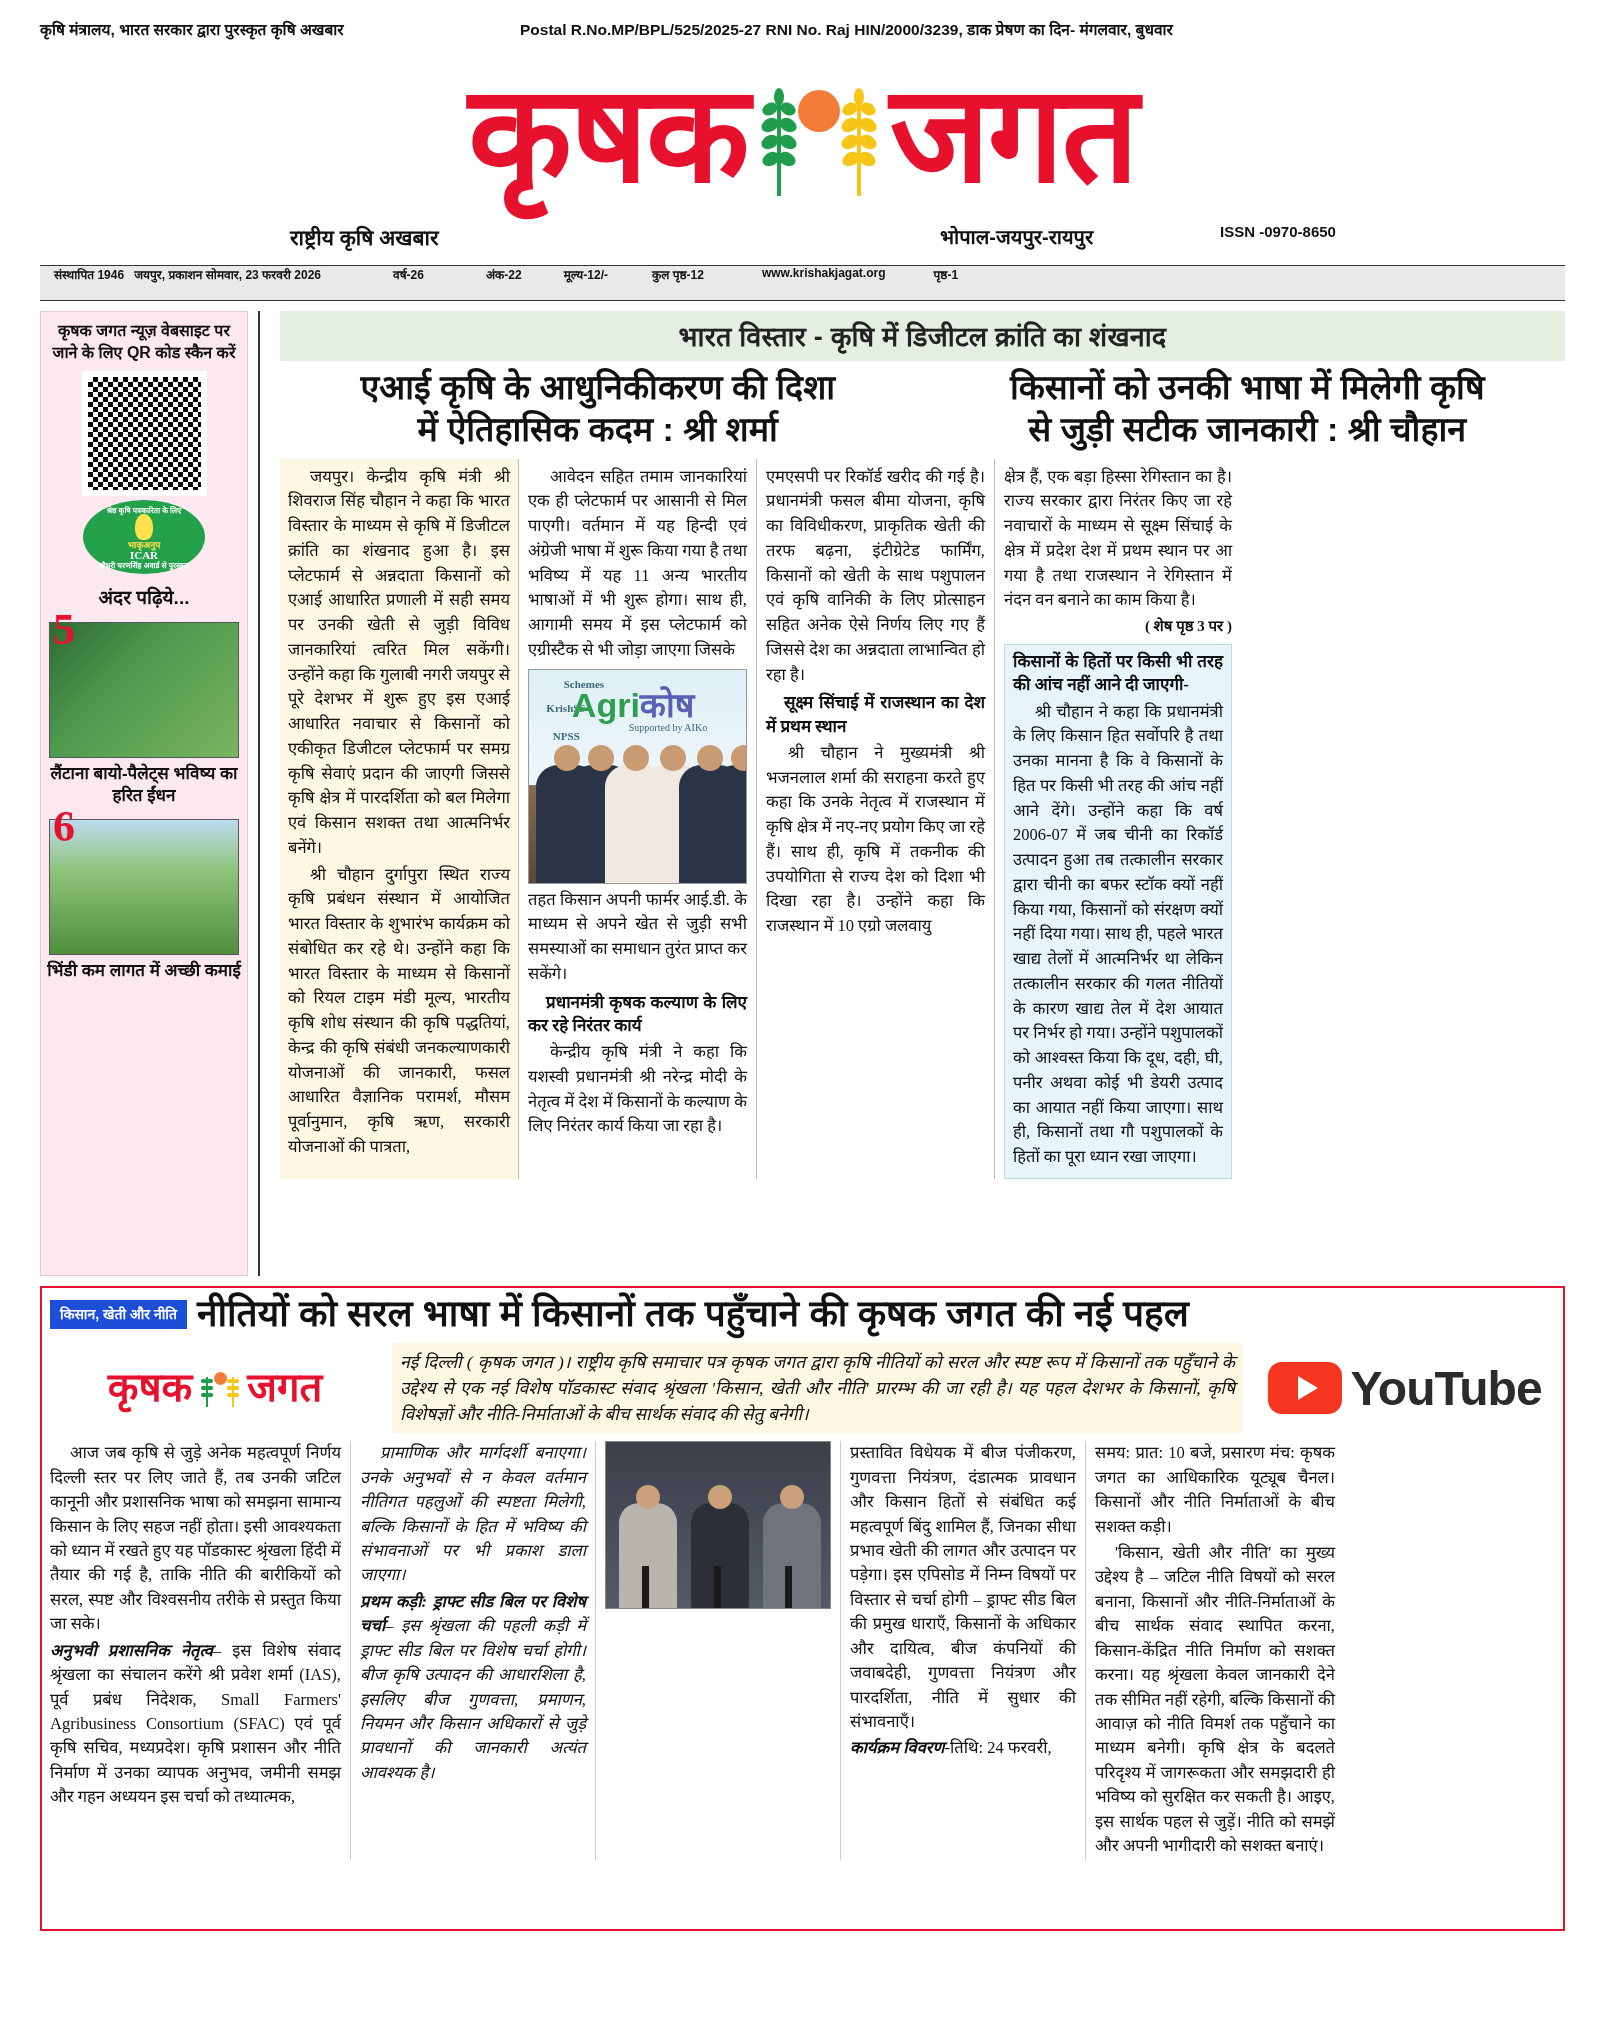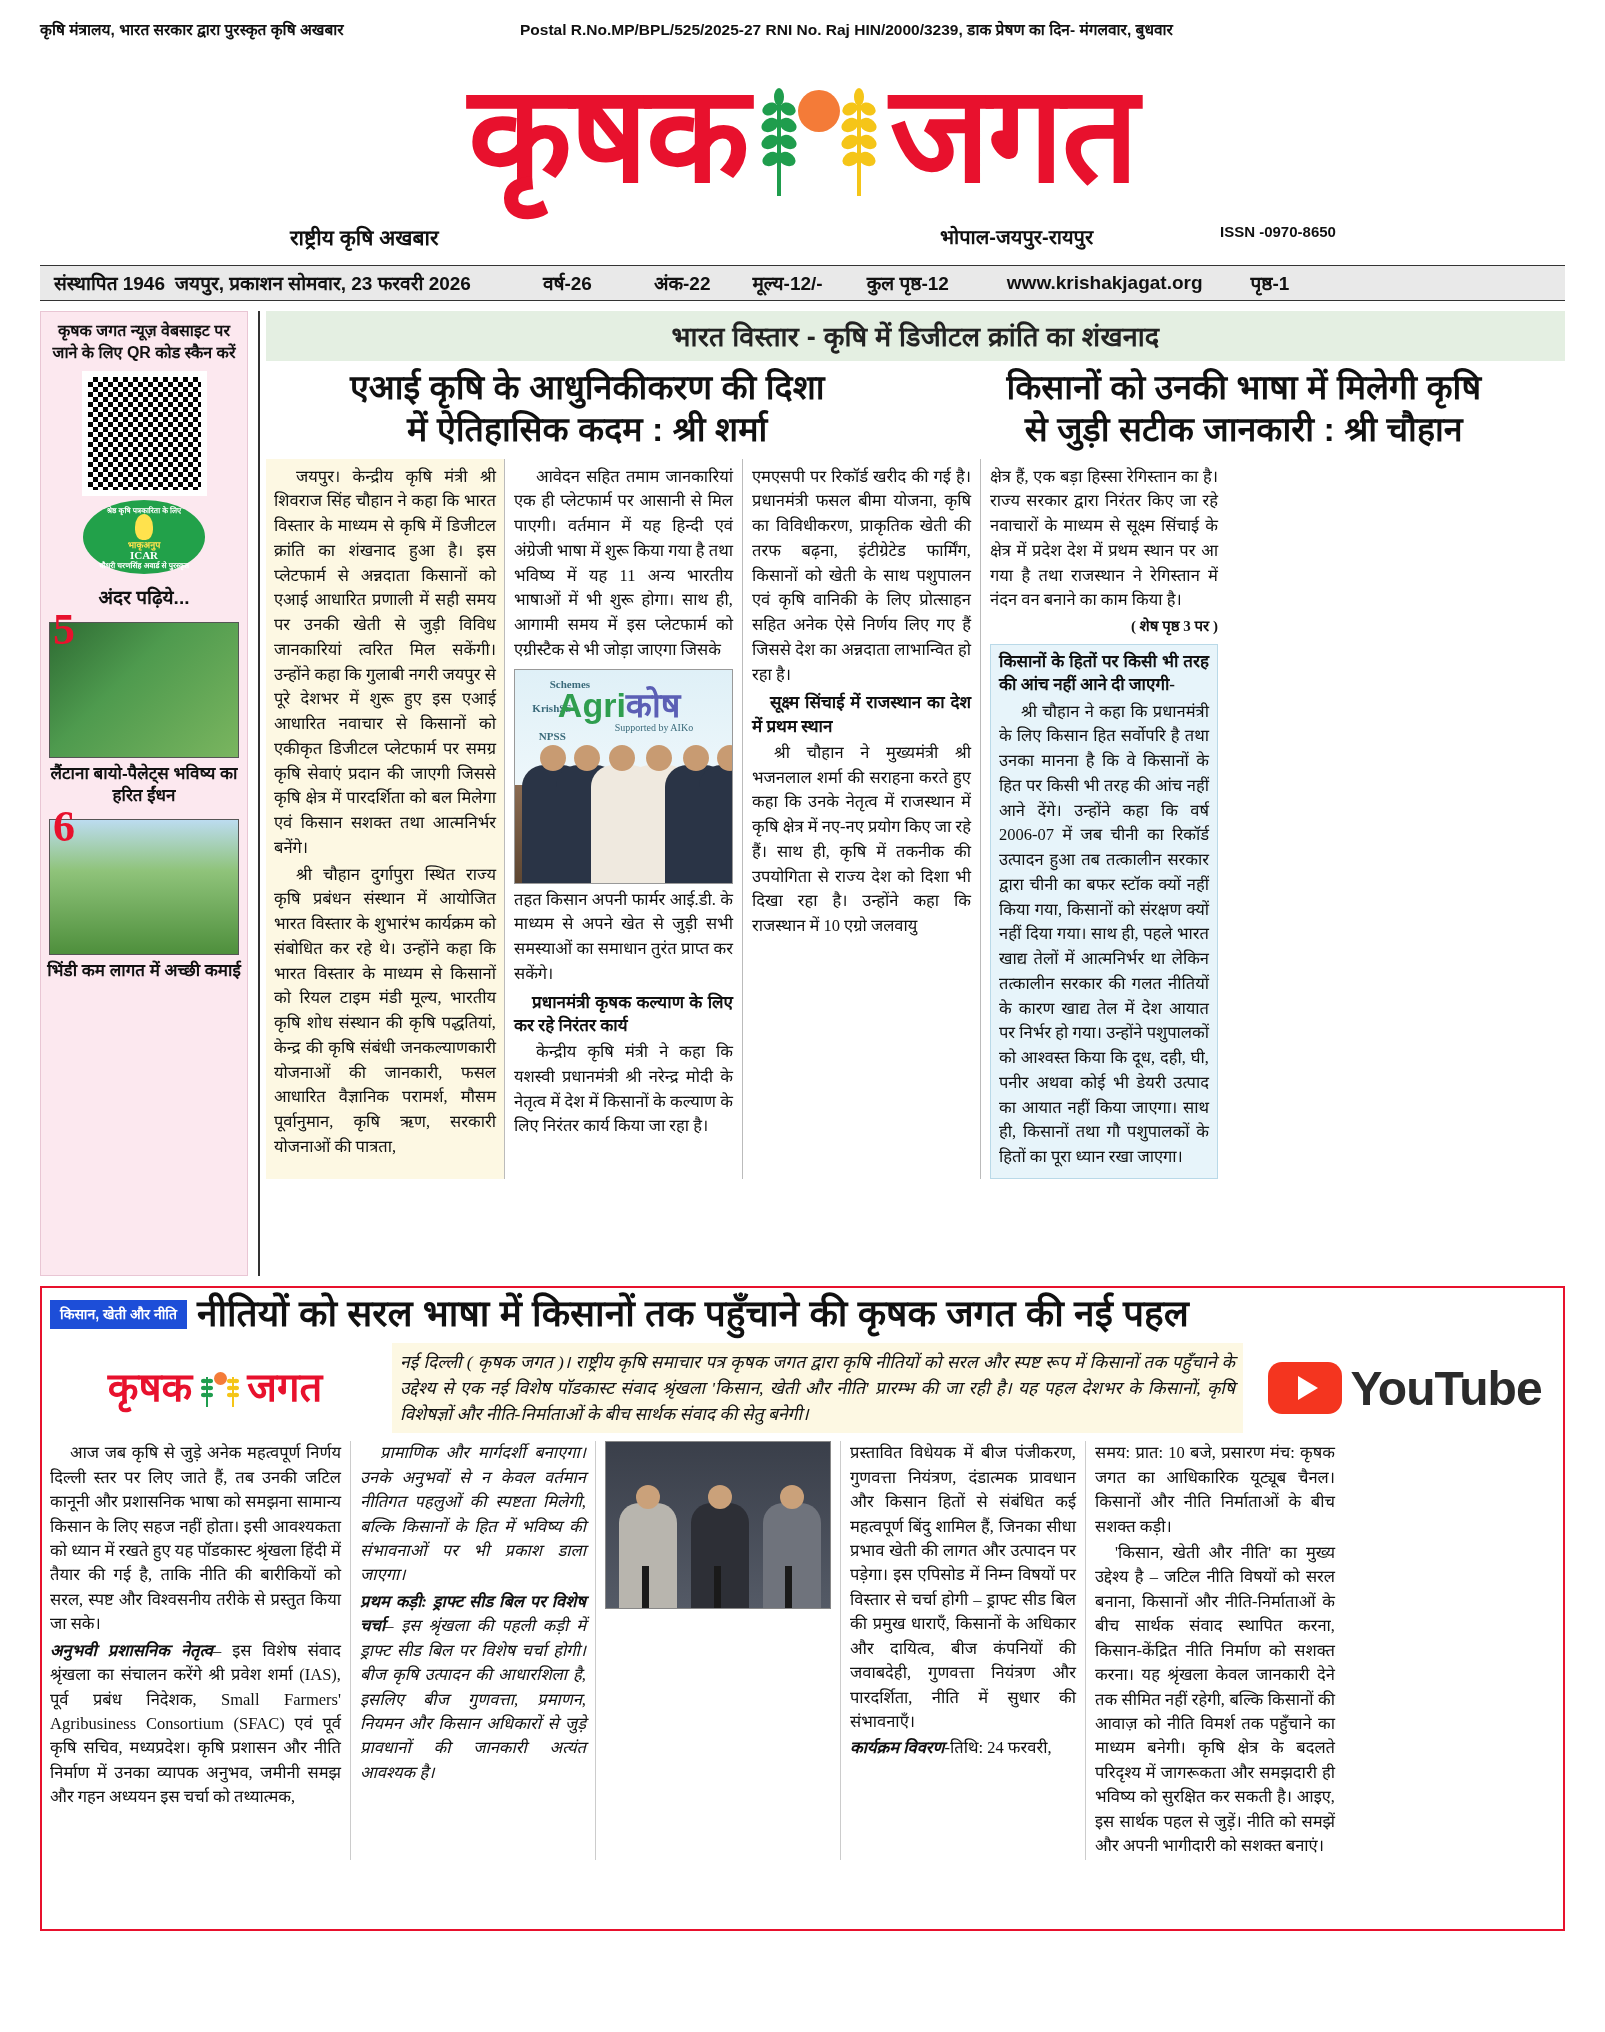--- a/index.html
+++ b/index.html
@@ -28,21 +28,21 @@
   .sun { position: absolute; left: 44px; top: 14px; width: 42px; height: 42px; border-radius: 50%; background: #f47b38; }
 
   
   .submast { display: flex; align-items: baseline; height: 34px; position: relative; }
   .submast .s1 { position: absolute; left: 250px; font-size: 21px; font-weight: bold; }
   .submast .s2 { position: absolute; left: 900px; font-size: 20px; font-weight: bold; }
   .submast .s3 { position: absolute; left: 1180px; font-size: 15px; font-weight: bold; }
 
   
   .infobar { margin-top: 8px; height: 36px; background: #e9e9e9; border-top: 1.5px solid #333; border-bottom: 1.5px solid #333;
-    display: flex; align-items: center; font-size: 19px; font-weight: bold; }
+    display: flex; font-size: 12px; font-weight: bold; }
   .infobar span { white-space: nowrap; }
   .ib-1 { margin-left: 14px; }
   .ib-2 { margin-left: 10px; }
   .ib-3 { margin-left: 72px; }
   .ib-4 { margin-left: 62px; }
   .ib-5 { margin-left: 42px; }
   .ib-6 { margin-left: 44px; }
   .ib-7 { margin-left: 58px; }
   .ib-8 { margin-left: 48px; }
 
@@ -63,21 +63,21 @@
   .icar .icar-hi { font-size: 9px; color: #ffe24d; font-weight: bold; line-height: 1; }
   .icar .icar-name { font-family: "Liberation Serif", serif; font-size: 11px; color: #fff; font-weight: bold; line-height: 1; }
   .rail-more { text-align: center; font-size: 19px; font-weight: bold; margin-top: 10px; }
   .promo { margin-top: 12px; position: relative; }
   .promo-num { position: absolute; left: 6px; top: -14px; font-size: 44px; font-weight: bold; color: #e8112d;
     font-family: "Liberation Serif", serif; z-index: 3; line-height: 1; }
   .promo-img { width: 190px; height: 136px; border: 1px solid #555; margin: 0 auto; display: block; }
   .promo-cap { text-align: center; font-size: 17px; font-weight: bold; line-height: 1.3; margin-top: 5px; }
 
   
-  .arts { flex: 1; margin-left: 10px; border-left: 2px solid #333; padding-left: 6px; }
+  .arts { flex: 1; margin-left: 10px; border-left: 2px solid #333; padding-left: 20px; }
   .kicker { background: #e4efe2; text-align: center; font-size: 27px; font-weight: bold; color: #222;
     padding: 6px 0 7px 0; letter-spacing: .2px; }
   .heads { display: flex; gap: 14px; margin-top: 6px; }
   .head { flex: 1; font-size: 34px; font-weight: bold; line-height: 1.23; text-align: center; }
   .head .l2 { display: block; }
 
   .cols { display: flex; margin-top: 8px; gap: 0; }
   .col { font-size: 16.5px; line-height: 1.5; text-align: justify; font-family: "Liberation Serif", "DejaVu Serif", serif; }
   .col p { margin-bottom: 2px; text-indent: 22px; }
   .col p.noind { text-indent: 0; }

